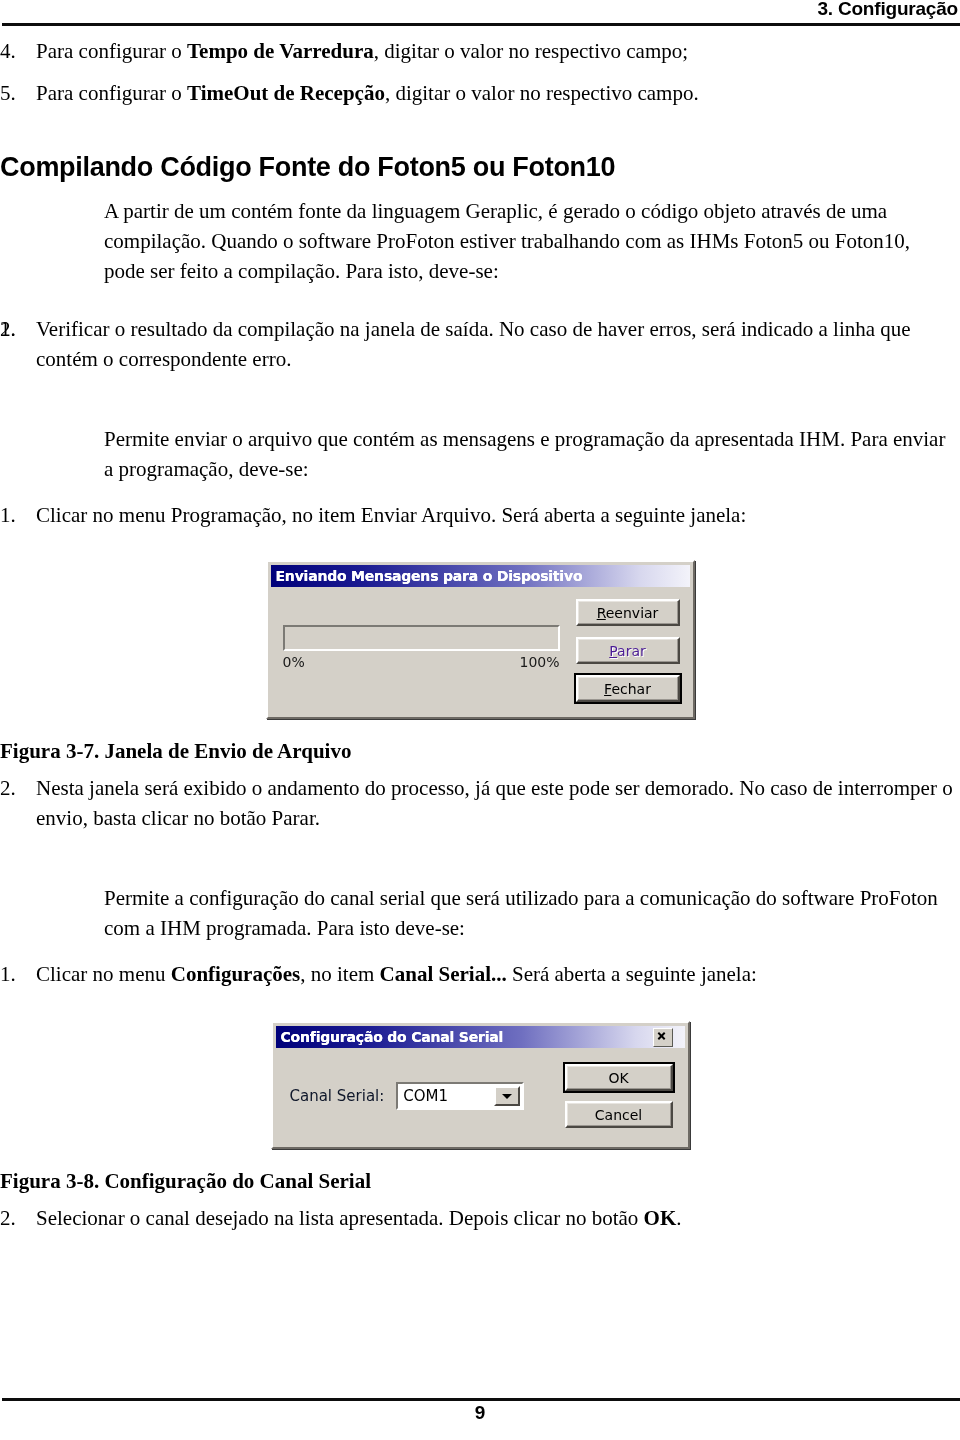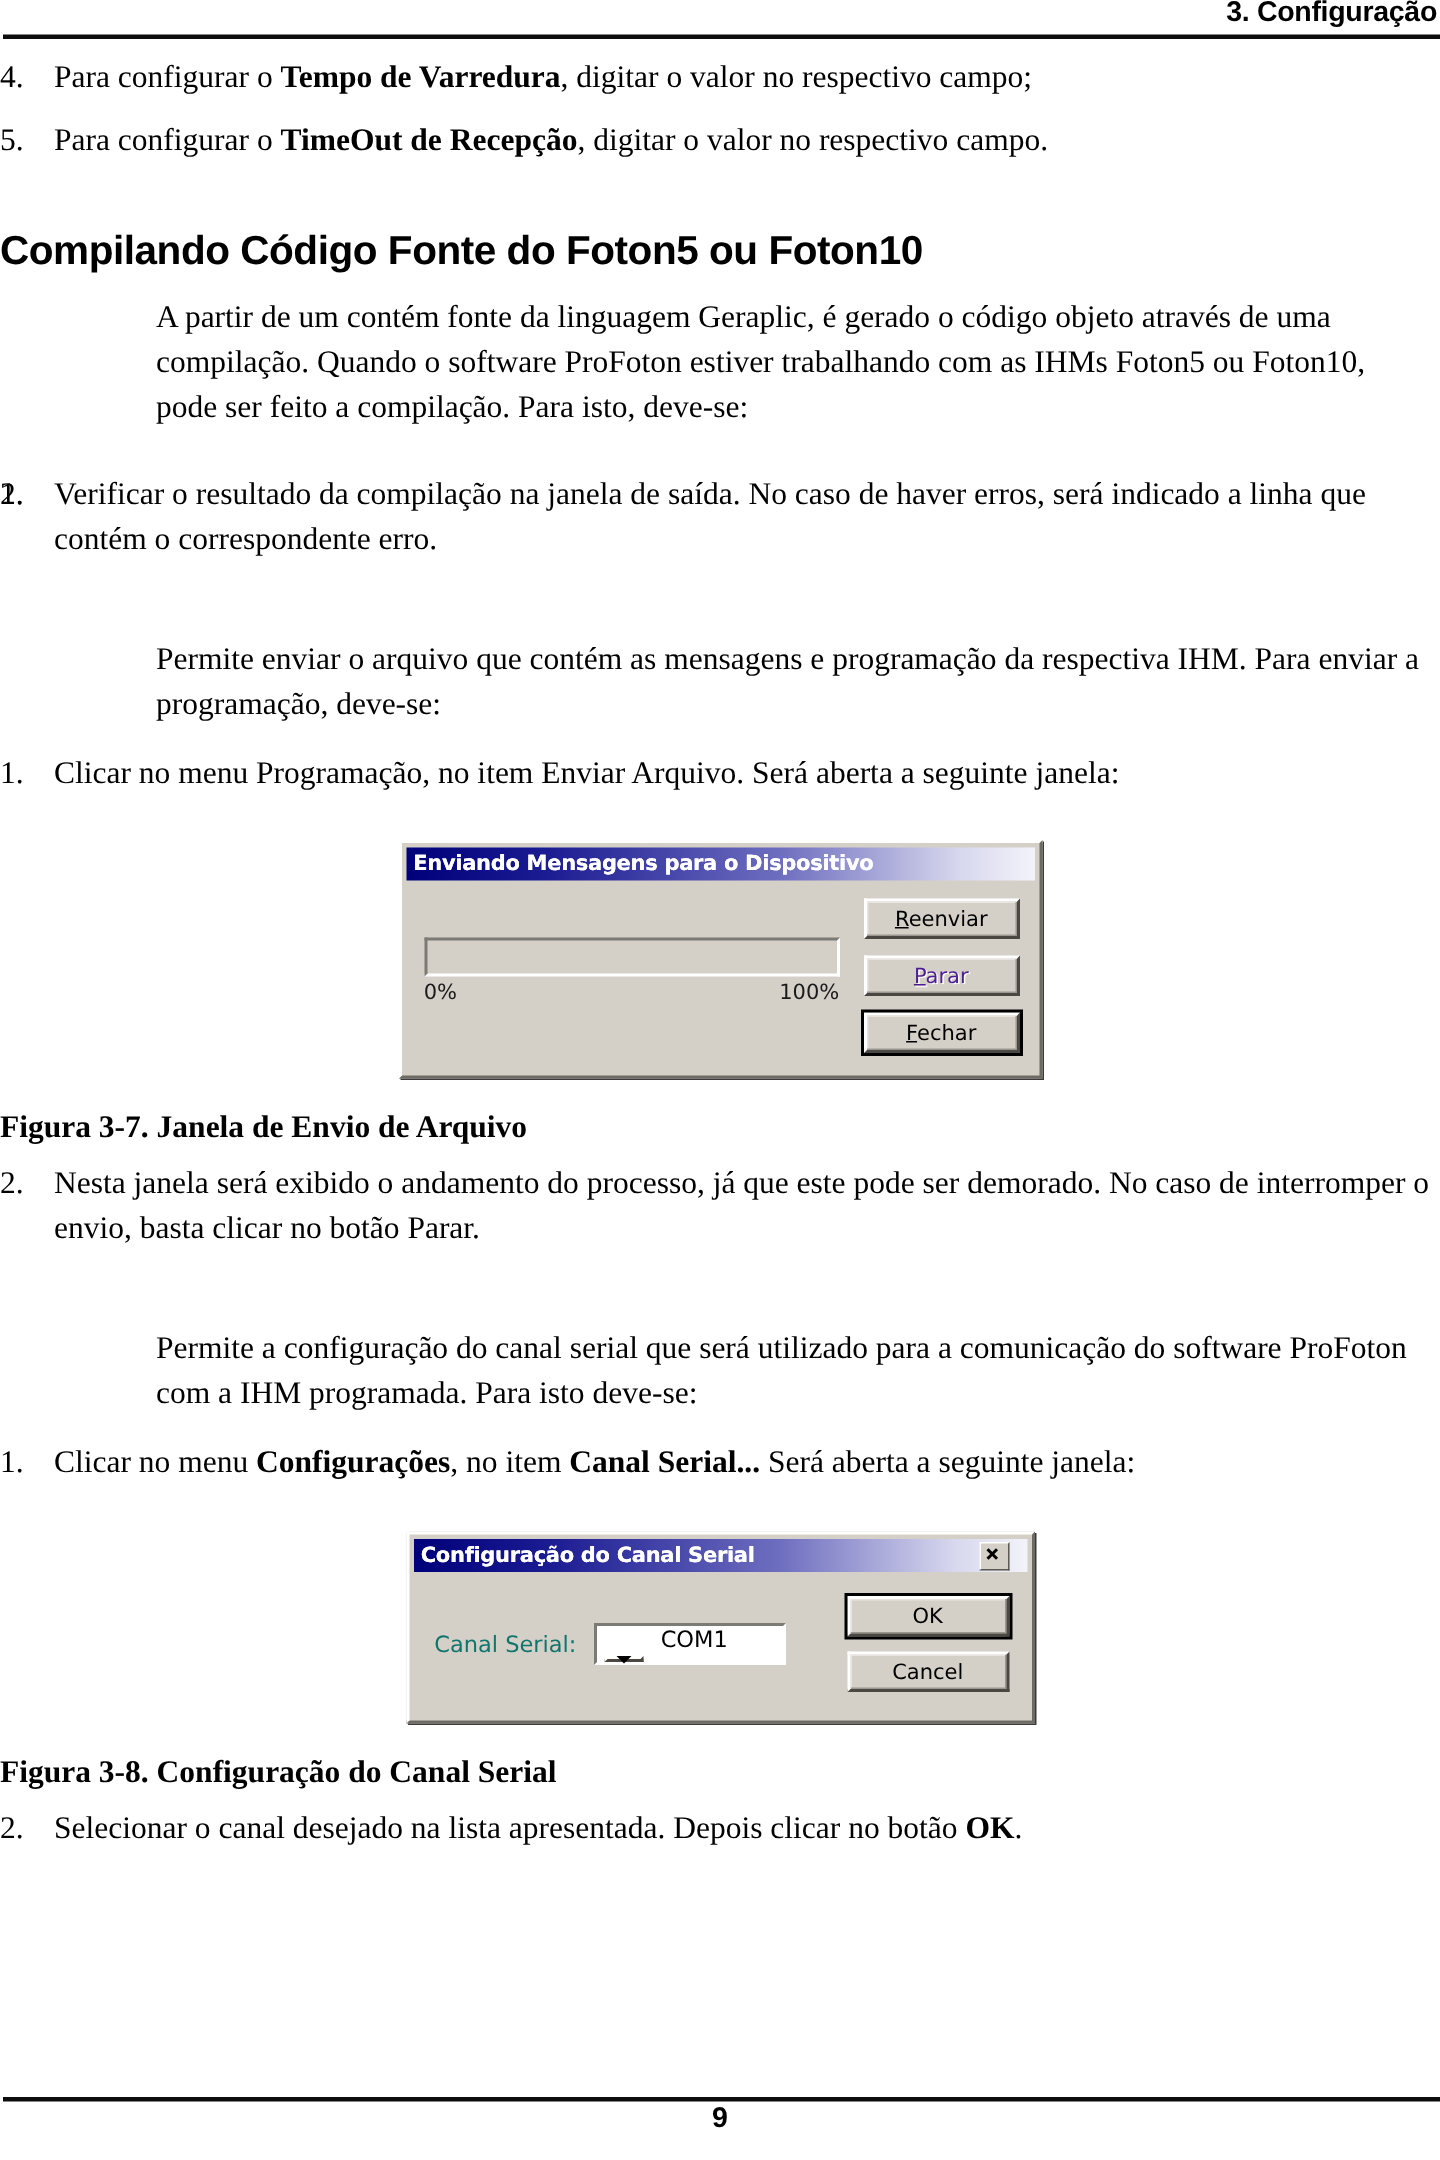--- a/index.html
+++ b/index.html
@@ -238,21 +238,21 @@
     position: absolute;
     left: 50%; top: 50%;
     margin-left: -5px; margin-top: -2px;
     border-left: 5px solid transparent;
     border-right: 5px solid transparent;
     border-top: 5px solid #000;
   }
   .fieldlabel {
     font-family: "DejaVu Sans", "Liberation Sans", sans-serif;
     font-size: 15px;
-    color: #0f766e;
+    color: #0f172a;
     white-space: nowrap;
   }
 
   
   .page-footer {
     position: absolute;
     left: 0; right: 0;
     bottom: 0;
     height: 60px;
   }
@@ -301,21 +301,21 @@
       <span class="num">1.</span>
     </li>
     <li>
       <span class="num">2.</span><span>Verificar o resultado da compilação na janela de saída. No caso de haver erros, será indicado a linha que contém o correspondente erro.</span>
     </li>
   </ol>
 
   <div class="sp26"></div>
 
   <div class="sp12"></div>
-  <p class="body">Permite enviar o arquivo que contém as mensagens e programação da respectiva IHM. Para enviar a programação, deve-se:</p>
+  <p class="body">Permite enviar o arquivo que contém as mensagens e programação da apresentada IHM. Para enviar a programação, deve-se:</p>
   <div class="sp16"></div>
   <ol class="numlist list-body">
     <li>
       <span class="num">1.</span><span>Clicar no menu Programação, no item Enviar Arquivo. Será aberta a seguinte janela:</span>
     </li>
   </ol>
 
   <div class="sp18"></div>
 
   <div class="shot-wrap">
@@ -378,21 +378,21 @@
     <div class="win9x" style="width:415px;">
       <div class="outer-pad">
         <div class="titlebar">
           <div class="tb-text">Configuração do Canal Serial</div>
           <div class="tb-close"></div>
         </div>
         <div class="dlg-body" style="display:flex; align-items:center; padding:16px 12px 16px 14px;">
 
           <div style="flex:1; display:flex; align-items:center;">
             <span class="fieldlabel">Canal Serial:</span>
-            <div class="combo9x" style="width:128px; height:28px; margin-left:12px;flex-direction:column;">
+            <div class="combo9x" style="width:128px; height:28px; margin-left:12px;">
               <span class="cval">COM1</span>
               <span class="carrow"></span>
             </div>
           </div>
 
           <div style="width:108px; margin-left:14px; display:flex; flex-direction:column; gap:10px;">
             <div class="btn9x default" style="height:27px;">
               <span>OK</span>
             </div>
             <div class="btn9x" style="height:27px;">

